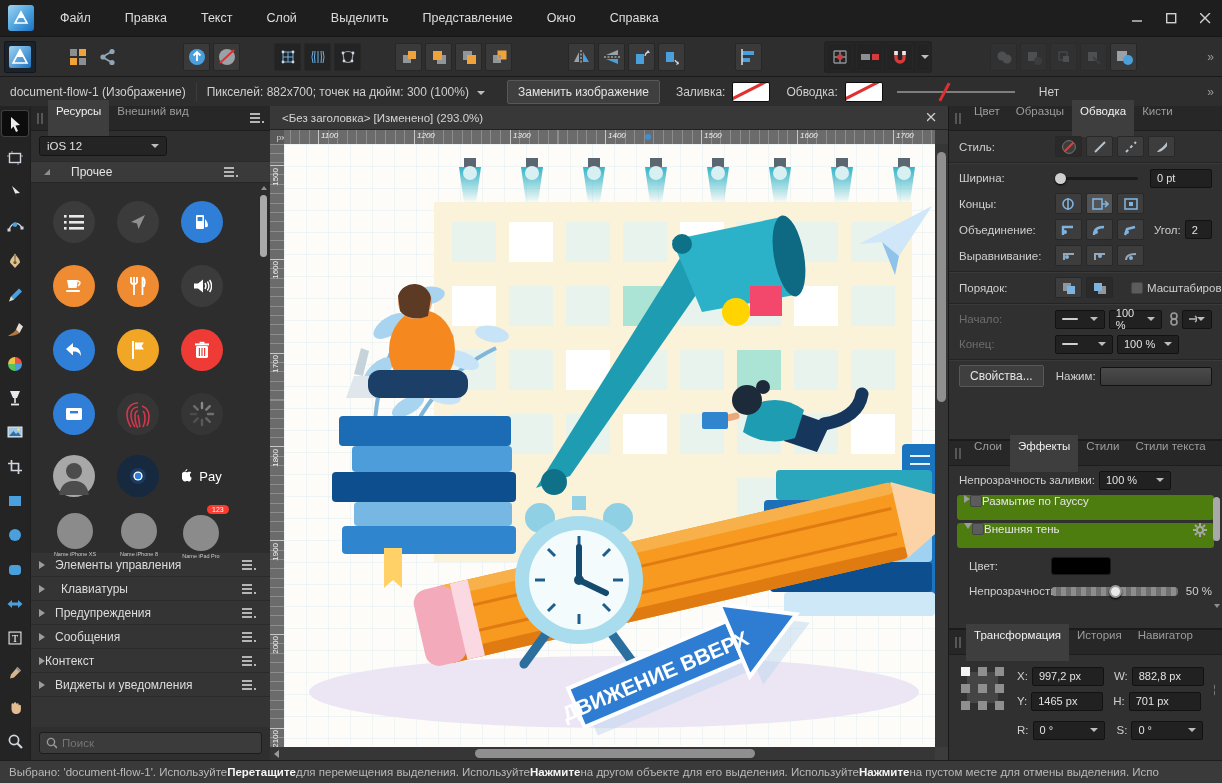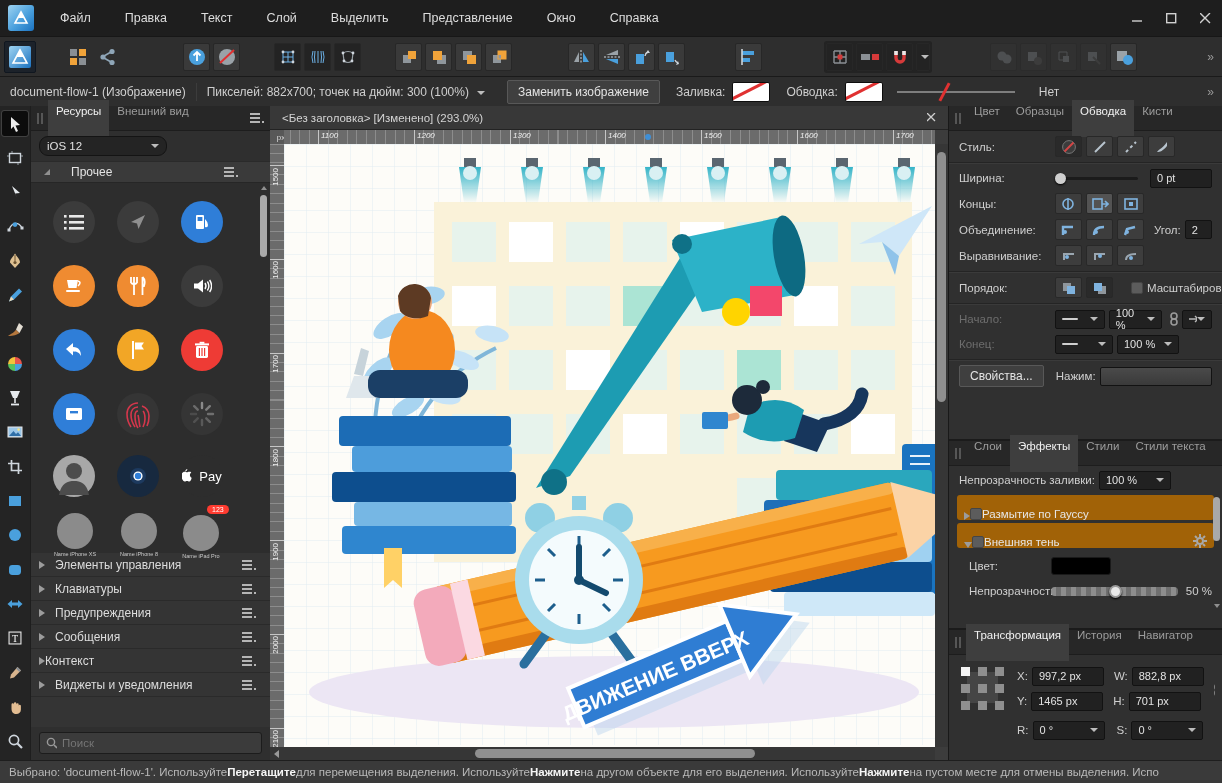--- a/index.html
+++ b/index.html
@@ -37,21 +37,21 @@
   .tool.sel{background:#0c0c0c;outline:1px solid #404040}
 
   
   .lp{position:absolute;top:106px;left:30px;width:240px;bottom:23px;background:#2f2f2f;border-left:1px solid #1e1e1e;display:flex;flex-direction:column}
   .tabrow{height:25px;background:#272727;display:flex;align-items:center;font-size:11.5px;color:#9c9c9c;border-bottom:1px solid #1d1d1d;flex:0 0 auto}
   .tab{padding:5px 8px 20px;white-space:nowrap}
   .tab.on{background:#3e3e3e;color:#f1f1f1}
   .grip{width:6px;height:11px;border-left:2px solid #565656;border-right:2px solid #565656;margin:0 5px 0 6px;flex:0 0 auto}
   .icbtn{margin-left:auto;margin-right:6px;display:flex;align-items:center}
   .ddrow{padding:5px 8px;flex:0 0 auto}
-  .dd{background:#242424;border:1px solid #141414;border-radius:9px;height:20px;display:flex;align-items:center;padding:0 7px;font-size:11.5px;color:#e0e0e0}
+  .dd{background:#242424;border:1px solid #141414;border-radius:3px;height:20px;display:flex;align-items:center;padding:0 7px;font-size:11.5px;color:#e0e0e0}
   .car{width:0;height:0;border-left:4px solid transparent;border-right:4px solid transparent;border-top:4px solid #bdbdbd;margin-left:auto}
   .sech{height:22px;background:#3a3a3a;display:flex;align-items:center;font-size:12px;color:#e4e4e4;border-top:1px solid #2a2a2a;border-bottom:1px solid #262626;padding:0 6px;flex:0 0 auto}
   .agrid{position:relative;flex:0 0 auto;height:370px;background:#2d2d2d}
   .acir{position:absolute;border-radius:50%;display:flex;align-items:center;justify-content:center}
   .alab{position:absolute;font-size:5.5px;line-height:6px;color:#c9c9c9;text-align:center;width:60px}
   .badge{position:absolute;background:#ff3b30;color:#fff;font-size:7px;padding:1px 5px;border-radius:7px}
   .cat{height:24px;background:#343434;border-bottom:1px solid #2a2a2a;display:flex;align-items:center;padding:0 8px;font-size:12px;color:#dcdcdc;flex:0 0 auto}
   .lpsb{position:absolute;right:2px;width:9px}
   .search{margin:5px 8px 6px;height:22px;background:#3b3b3b;border:1px solid #1c1c1c;border-radius:3px;display:flex;align-items:center;padding:0 6px;flex:0 0 auto}
   .search input{background:transparent;border:0;outline:0;color:#ddd;font-size:11.5px;width:100%;font-family:"Liberation Sans",sans-serif}
@@ -81,21 +81,21 @@
   .dim{color:#6d6d6d}
   .labw{width:92px}
   .sb{width:27px;height:21px;background:#3d3d3d;border:1px solid #282828;border-radius:2px;display:flex;align-items:center;justify-content:center;flex:0 0 auto}
   .sb.on{background:#535353}
   .sb.darksel{background:#2a2a2a}
   .fld{background:#212121;border:1px solid #121212;border-radius:2px;height:19px;font-size:11px;color:#e2e2e2;display:flex;align-items:center;padding:0 6px}
   .sep{height:1px;background:#242424;box-shadow:0 1px 0 #3a3a3a;margin:3px 0}
   .cb{width:12px;height:12px;background:#5c5c5c;border:1px solid #454545;border-radius:2px;flex:0 0 auto}
   .slider{position:relative;height:3px;background:#1b1b1b;border-radius:2px;flex:1}
   .knob{position:absolute;width:11px;height:11px;border-radius:50%;background:#cfcfcf;top:-4px;box-shadow:0 1px 2px #000}
-  .erow{height:25px;background:#a16207;border-radius:3px;margin:3px 8px;display:flex;align-items:flex-end;padding:0 7px;font-size:11.5px;color:#e6e6e6;}
+  .erow{height:25px;background:#4d7c0f;border-radius:3px;margin:3px 8px;display:flex;align-items:flex-start;padding:0 7px;font-size:11.5px;color:#e6e6e6;}
   .tri-r{width:0;height:0;border-left:6px solid #9c9c9c;border-top:4px solid transparent;border-bottom:4px solid transparent;flex:0 0 auto}
   .tri-d{width:0;height:0;border-top:6px solid #9c9c9c;border-left:4px solid transparent;border-right:4px solid transparent;flex:0 0 auto}
   .opac{position:relative;height:9px;border-radius:4px;flex:1;background:repeating-linear-gradient(90deg,#8d8d8d 0 5px,#6f6f6f 5px 10px)}
   .opac .knob{top:-2px;width:13px;height:13px;background:#e8e8e8;border:2px solid #9a9a9a}
   .anchor{position:relative;width:46px;height:48px;flex:0 0 auto}
   .anchor .bgsq{position:absolute;left:6px;top:7px;width:31px;height:31px;background:#6f6f6f55}
   .anchor i{position:absolute;width:9px;height:9px;background:#8f8f8f}
   .anchor i.w{background:#f4f4f4}
   .tfield{width:72px}
   .statusbar{position:absolute;left:0;right:0;bottom:0;height:23px;background:#3a3a3a;border-top:1px solid #1e1e1e;display:flex;align-items:center;padding:0 9px;font-size:11.5px;color:#b9b9b9;white-space:nowrap;overflow:hidden}
@@ -697,21 +697,21 @@
         <span class="tri-r"></span>
         <span style="margin-left:10px">Элементы управления</span>
         <span class="icbtn">
           <svg width="14" height="10">
             <use href="#i-menu"></use>
           </svg>
         </span>
       </div>
     <div class="cat">
         <span class="tri-r"></span>
-        <span style="margin-left:10px">Клавиатуры</span>
+        <span style="margin-left:16px">Клавиатуры</span>
         <span class="icbtn">
           <svg width="14" height="10">
             <use href="#i-menu"></use>
           </svg>
         </span>
       </div>
     <div class="cat">
         <span class="tri-r"></span>
         <span style="margin-left:10px">Предупреждения</span>
         <span class="icbtn">

